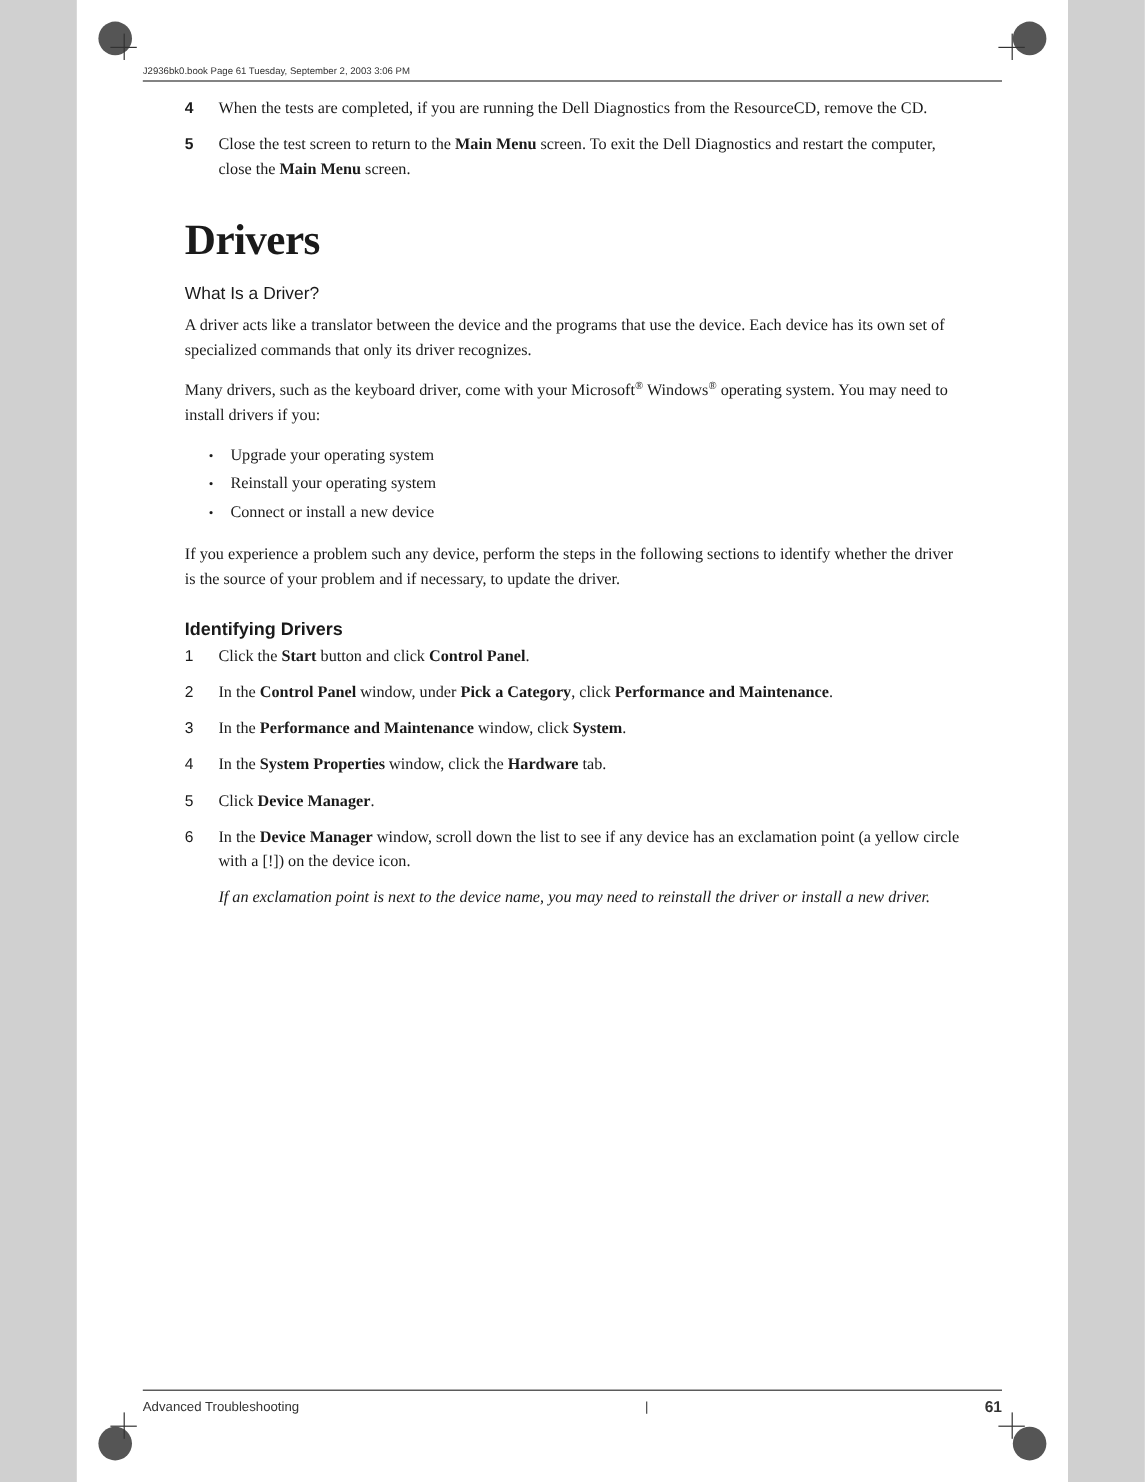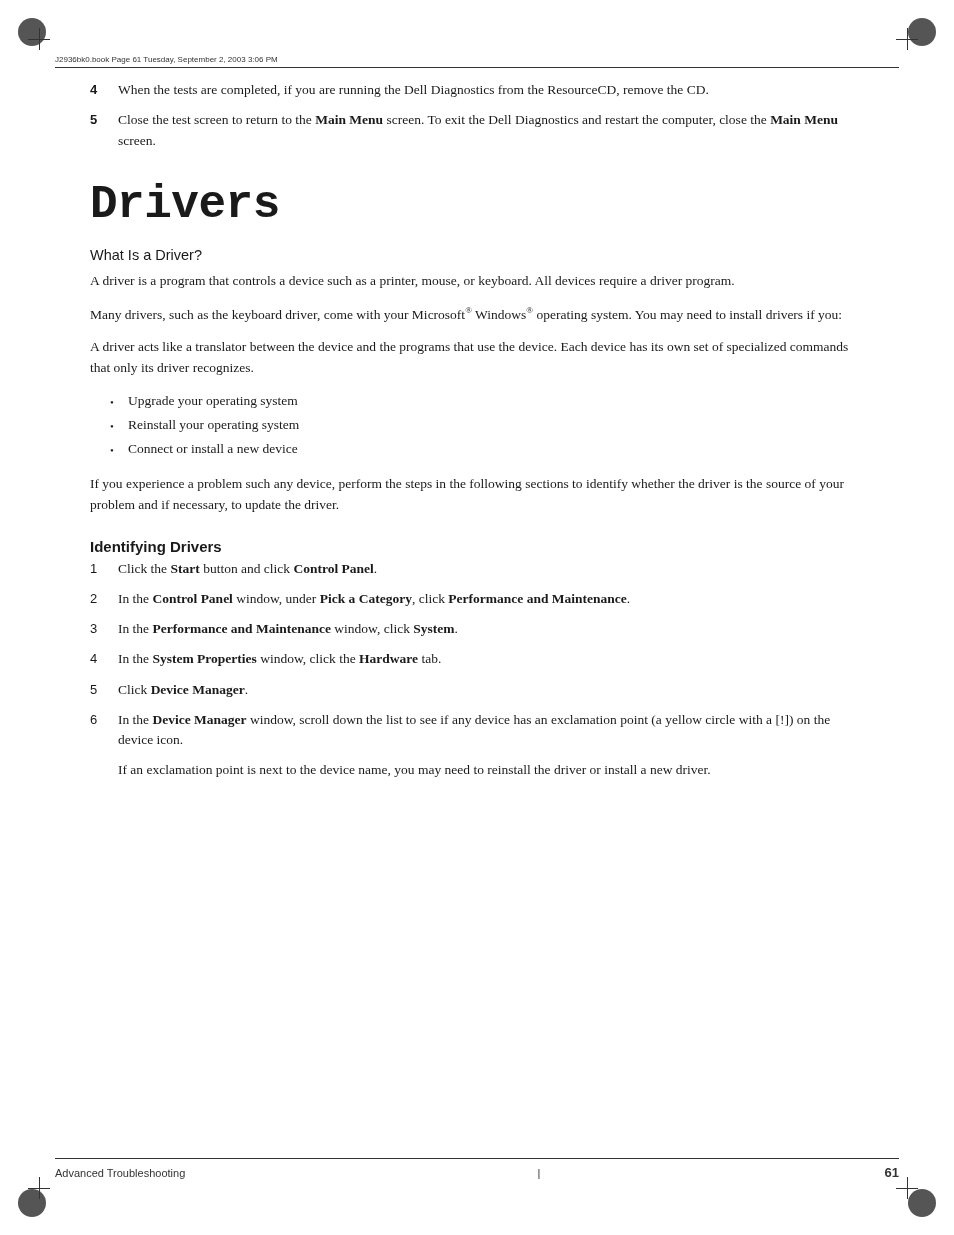--- a/index.html
+++ b/index.html
@@ -11,21 +11,21 @@
     body {
       background: #d0d0d0;
       display: flex;
       justify-content: center;
       align-items: flex-start;
       min-height: 100vh;
       font-family: 'Times New Roman', Times, serif;
     }
 
     .page {
-      width: 954px;
+      width: 826px;
       min-height: 1235px;
       background: #ffffff;
       position: relative;
       padding: 60px 90px 80px 90px;
     }
 
     
     .corner-mark {
       position: absolute;
       width: 30px;
@@ -117,23 +117,23 @@
       font-family: Arial, sans-serif;
       font-size: 13px;
     }
 
     .numbered-item .text {
       flex: 1;
     }
 
     
     .section-title {
-      font-size: 46px;
-      font-weight: bold;
-      font-family: Liberation Mono, monospace;
+      font-size: 36px;
+      font-weight: bold;
+      font-family: Liberation Serif, serif;
       color: #1a1a1a;
       margin-top: 28px;
       margin-bottom: 16px;
       letter-spacing: -0.5px;
     }
 
     
     .sub-heading {
       font-size: 14.5px;
       font-weight: normal;
@@ -239,20 +239,21 @@
       flex: 1;
     }
 
     .indent-para {
       margin-left: 28px;
       font-size: 13.5px;
       line-height: 1.55;
       color: #1a1a1a;
       margin-bottom: 12px;
       margin-top: 6px;
+      font-style: italic;
     }
   </style>
 </head>
 <body>
 
 <div class="page">
 
   <div class="circle-corner circle-tl"></div>
   <div class="circle-corner circle-tr"></div>
   <div class="circle-corner circle-bl"></div>
@@ -284,25 +285,24 @@
 
     <div class="numbered-item">
       <span class="num bold">5</span>
       <span class="text">Close the test screen to return to the <span class="bold">Main Menu</span> screen. To exit the Dell Diagnostics and restart the computer, close the <span class="bold">Main Menu</span> screen.</span>
     </div>
 
     <div class="section-title">Drivers</div>
 
     <div class="sub-heading">What Is a Driver?</div>
 
-    <p class="body-para">A driver is a program that controls a device such as a printer, mouse, or keyboard. All devices require a driver program.</p>
+
+    <p class="body-para">A driver acts like a translator between the device and the programs that use the device. Each device has its own set of specialized commands that only its driver recognizes.</p>
 
     <p class="body-para">Many drivers, such as the keyboard driver, come with your Microsoft<sup>®</sup> Windows<sup>®</sup> operating system. You may need to install drivers if you:</p>
-
-    <p class="body-para">A driver acts like a translator between the device and the programs that use the device. Each device has its own set of specialized commands that only its driver recognizes.</p>
 
     <div class="bullet-list">
       <div class="bullet-item">
         <span class="bullet-dot">•</span>
         <span>Upgrade your operating system</span>
       </div>
       <div class="bullet-item">
         <span class="bullet-dot">•</span>
         <span>Reinstall your operating system</span>
       </div>

